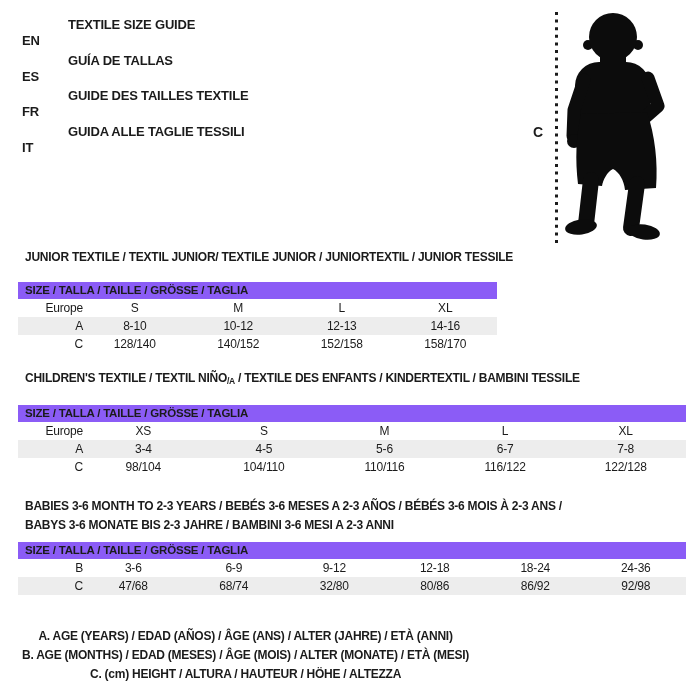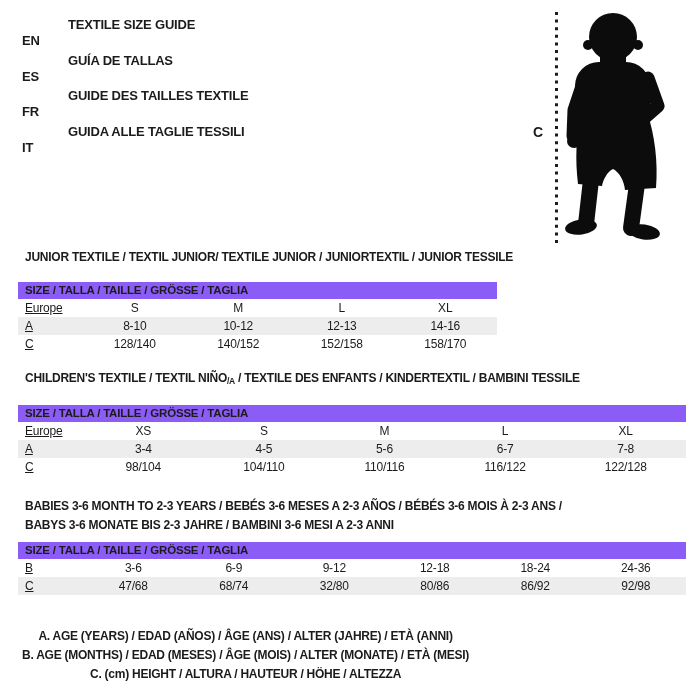--- a/index.html
+++ b/index.html
@@ -25,21 +25,21 @@
   #tbl-junior { top:282px; width:479px; }
   #tbl-children { top:405px; width:668px; }
   #tbl-babies { top:542px; width:668px; }
   .size-bar {
     background:#8b5cf6; height:17px; line-height:17.5px; padding-left:7px;
     font-weight:bold; font-size:11.5px; letter-spacing:-0.2px;
   }
   table { width:100%; border-collapse:collapse; table-layout:fixed; font-size:12px; letter-spacing:-0.2px; }
   col.c0 { width:65px; }
   td { height:18px; text-align:center; padding:0; font-weight:normal; }
-  td.lbl { text-align:left; padding-left:7px;text-decoration:underline; }
+  td.lbl { text-align:right; padding-left:7px; }
   tr.zebra { background:#ededed; }
   
   #footnotes { position:absolute; left:22px; top:627px; }
   .footnote { font-weight:bold; font-size:12px; line-height:19.2px; letter-spacing:-0.25px; white-space:nowrap;text-align:center; }
   
   #figure { position:absolute; left:530px; top:5px; width:168px; height:250px; }
   #figure svg { display:block; }
   #figure text { font-family:"Liberation Sans", sans-serif; font-weight:bold; font-size:14px; fill:#1b1b1b; }
 </style>
 </head>

